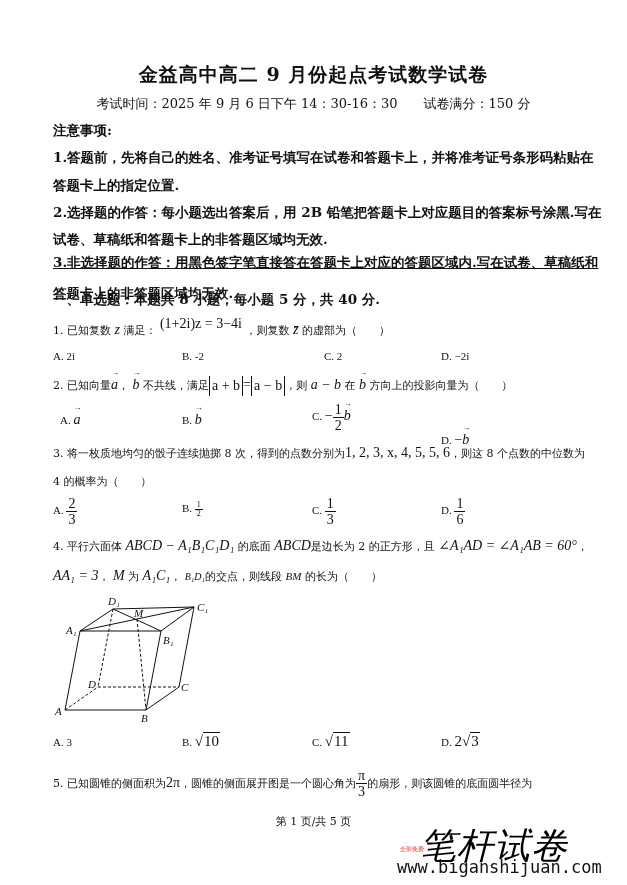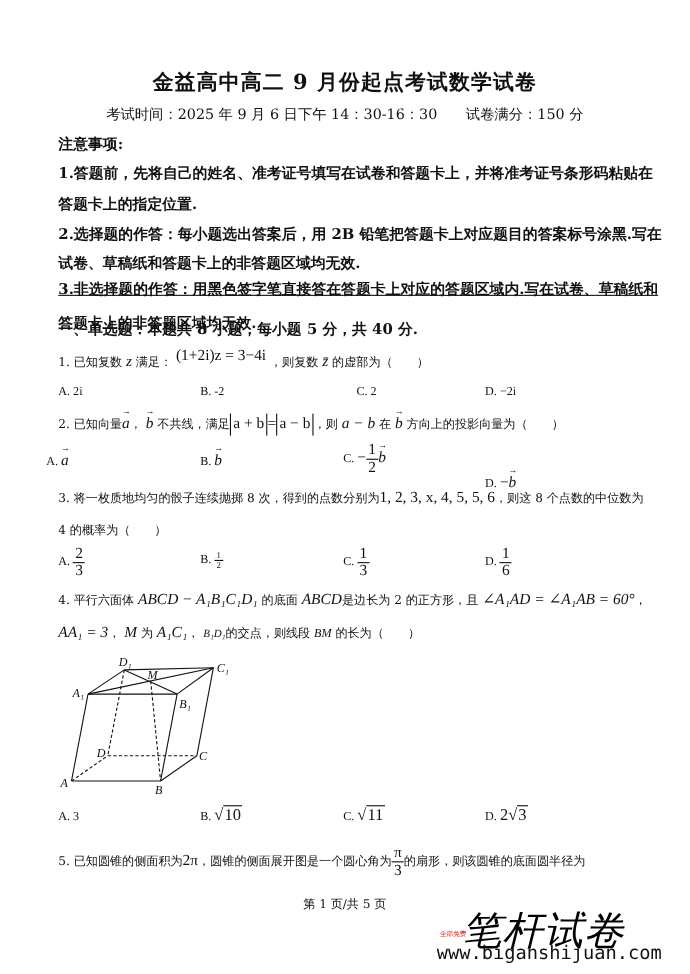--- a/index.html
+++ b/index.html
@@ -67,21 +67,21 @@
 <div class="abs q" style="top:376px;">
   <span>2.</span>
   <span>已知向量</span><span class="vec">a</span><span>，</span>
   <span class="vec">b</span>
   <span>不共线，满足</span><span class="abs-bar mr">a + b</span><span class="mr">=</span><span class="abs-bar mr">a − b</span><span>，则</span>
   <span class="mr" style="font-style:italic">a − b</span>
   <span>在</span>
   <span class="vec">b</span>
   <span>方向上的投影向量为（　　）</span>
 </div>
-<div class="abs opt" style="top:412px; left:42px;">
+<div class="abs opt" style="top:412px; left:60px;">
   <span>A.</span>&nbsp;<span class="vec">a</span>
 </div>
 <div class="abs opt" style="top:412px; left:182px;">
   <span>B.</span>&nbsp;<span class="vec">b</span>
 </div>
 <div class="abs opt" style="top:402px; left:312px;">
   <span>C.</span>&nbsp;<span class="mr">−</span><span class="frac">
       <span class="num">1</span>
       <span>2</span>
     </span><span class="vec">b</span>

